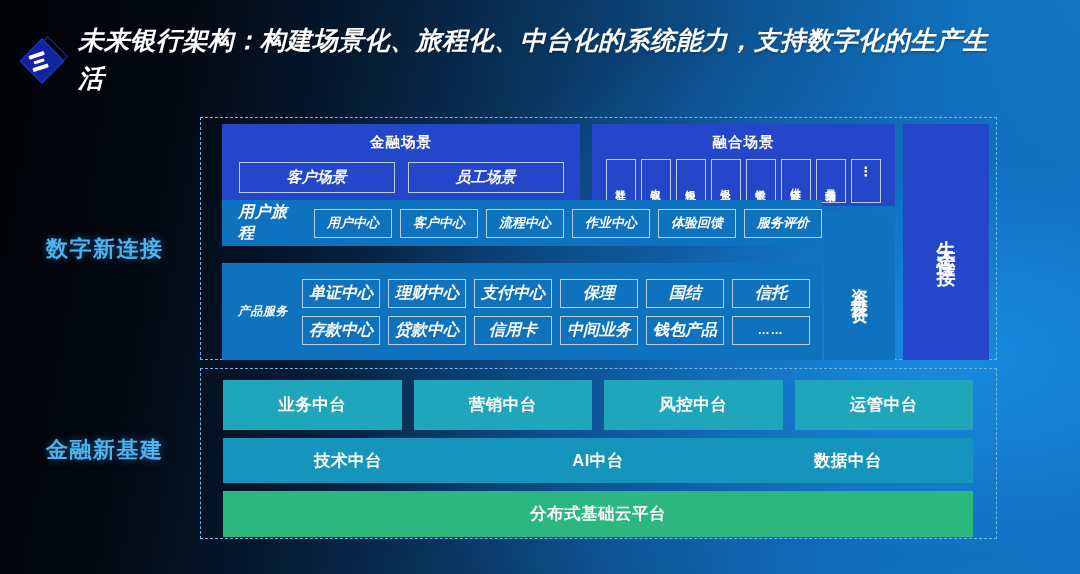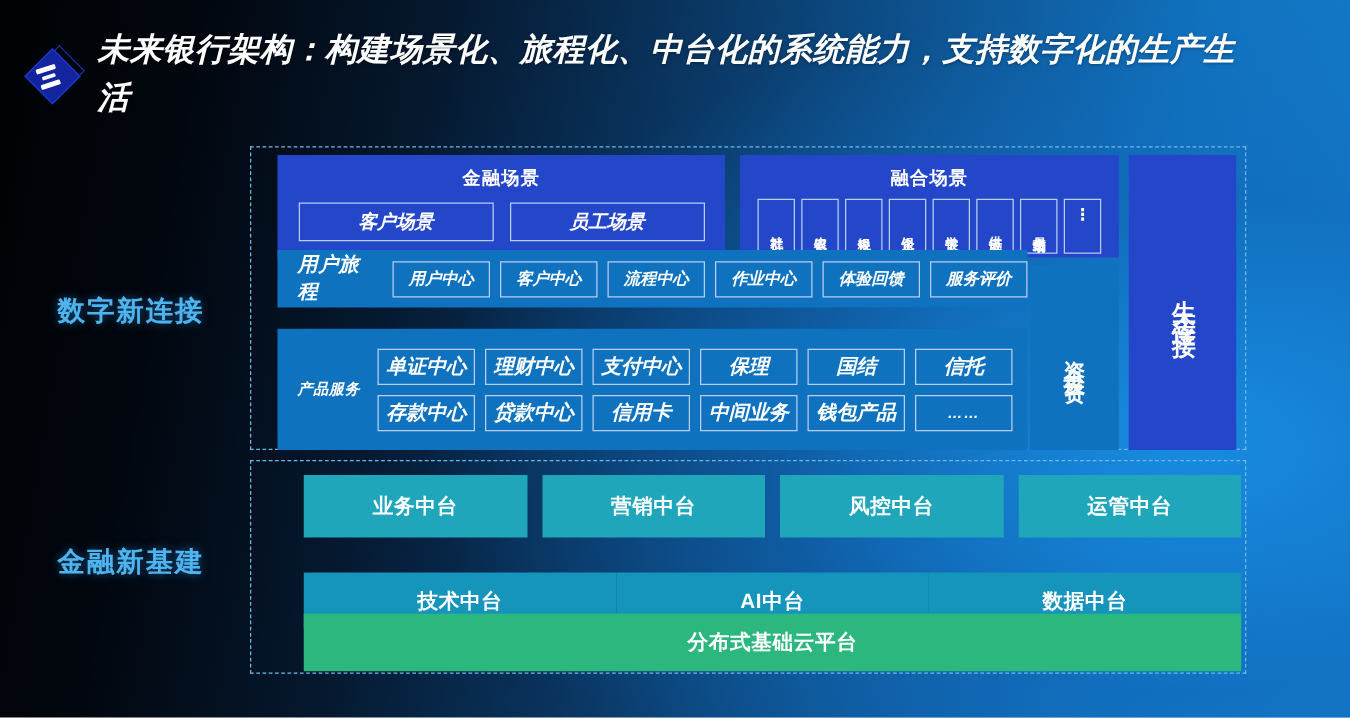--- a/index.html
+++ b/index.html
@@ -154,26 +154,26 @@
     font-size: 19px; font-weight: 700; letter-spacing: 9px;
     color: #fff;
   }
 
   
   .plat {
     display: flex; align-items: center; justify-content: center;
     color: #fff; font-size: 16.5px; font-weight: 700;
     letter-spacing: 0.5px;
   }
-  .plat-row { position: absolute; display: flex; margin-left: 20px; }
+  .plat-row { position: absolute; display: flex; }
 
   #plat-row1 { left: 223px; top: 380px; width: 750px; height: 50px; gap: 12px; }
   #plat-row1 .plat { background: #1fa6bb; flex: 1; height: 50px; }
 
-  #plat-row2 { left: 223px; top: 458px; width: 750px; height: 45px; }
+  #plat-row2 { left: 223px; top: 438px; width: 750px; height: 45px; }
   #plat-row2 .plat { background: #1594bc; flex: 1; height: 45px; }
 
   #plat-row3 { left: 223px; top: 491px; width: 750px; height: 46px; }
   #plat-row3 .plat { background: #2bb77e; flex: 1; height: 46px; }
 </style>
 </head>
 <body>
 
 <div class="header">
   <div class="logo">

